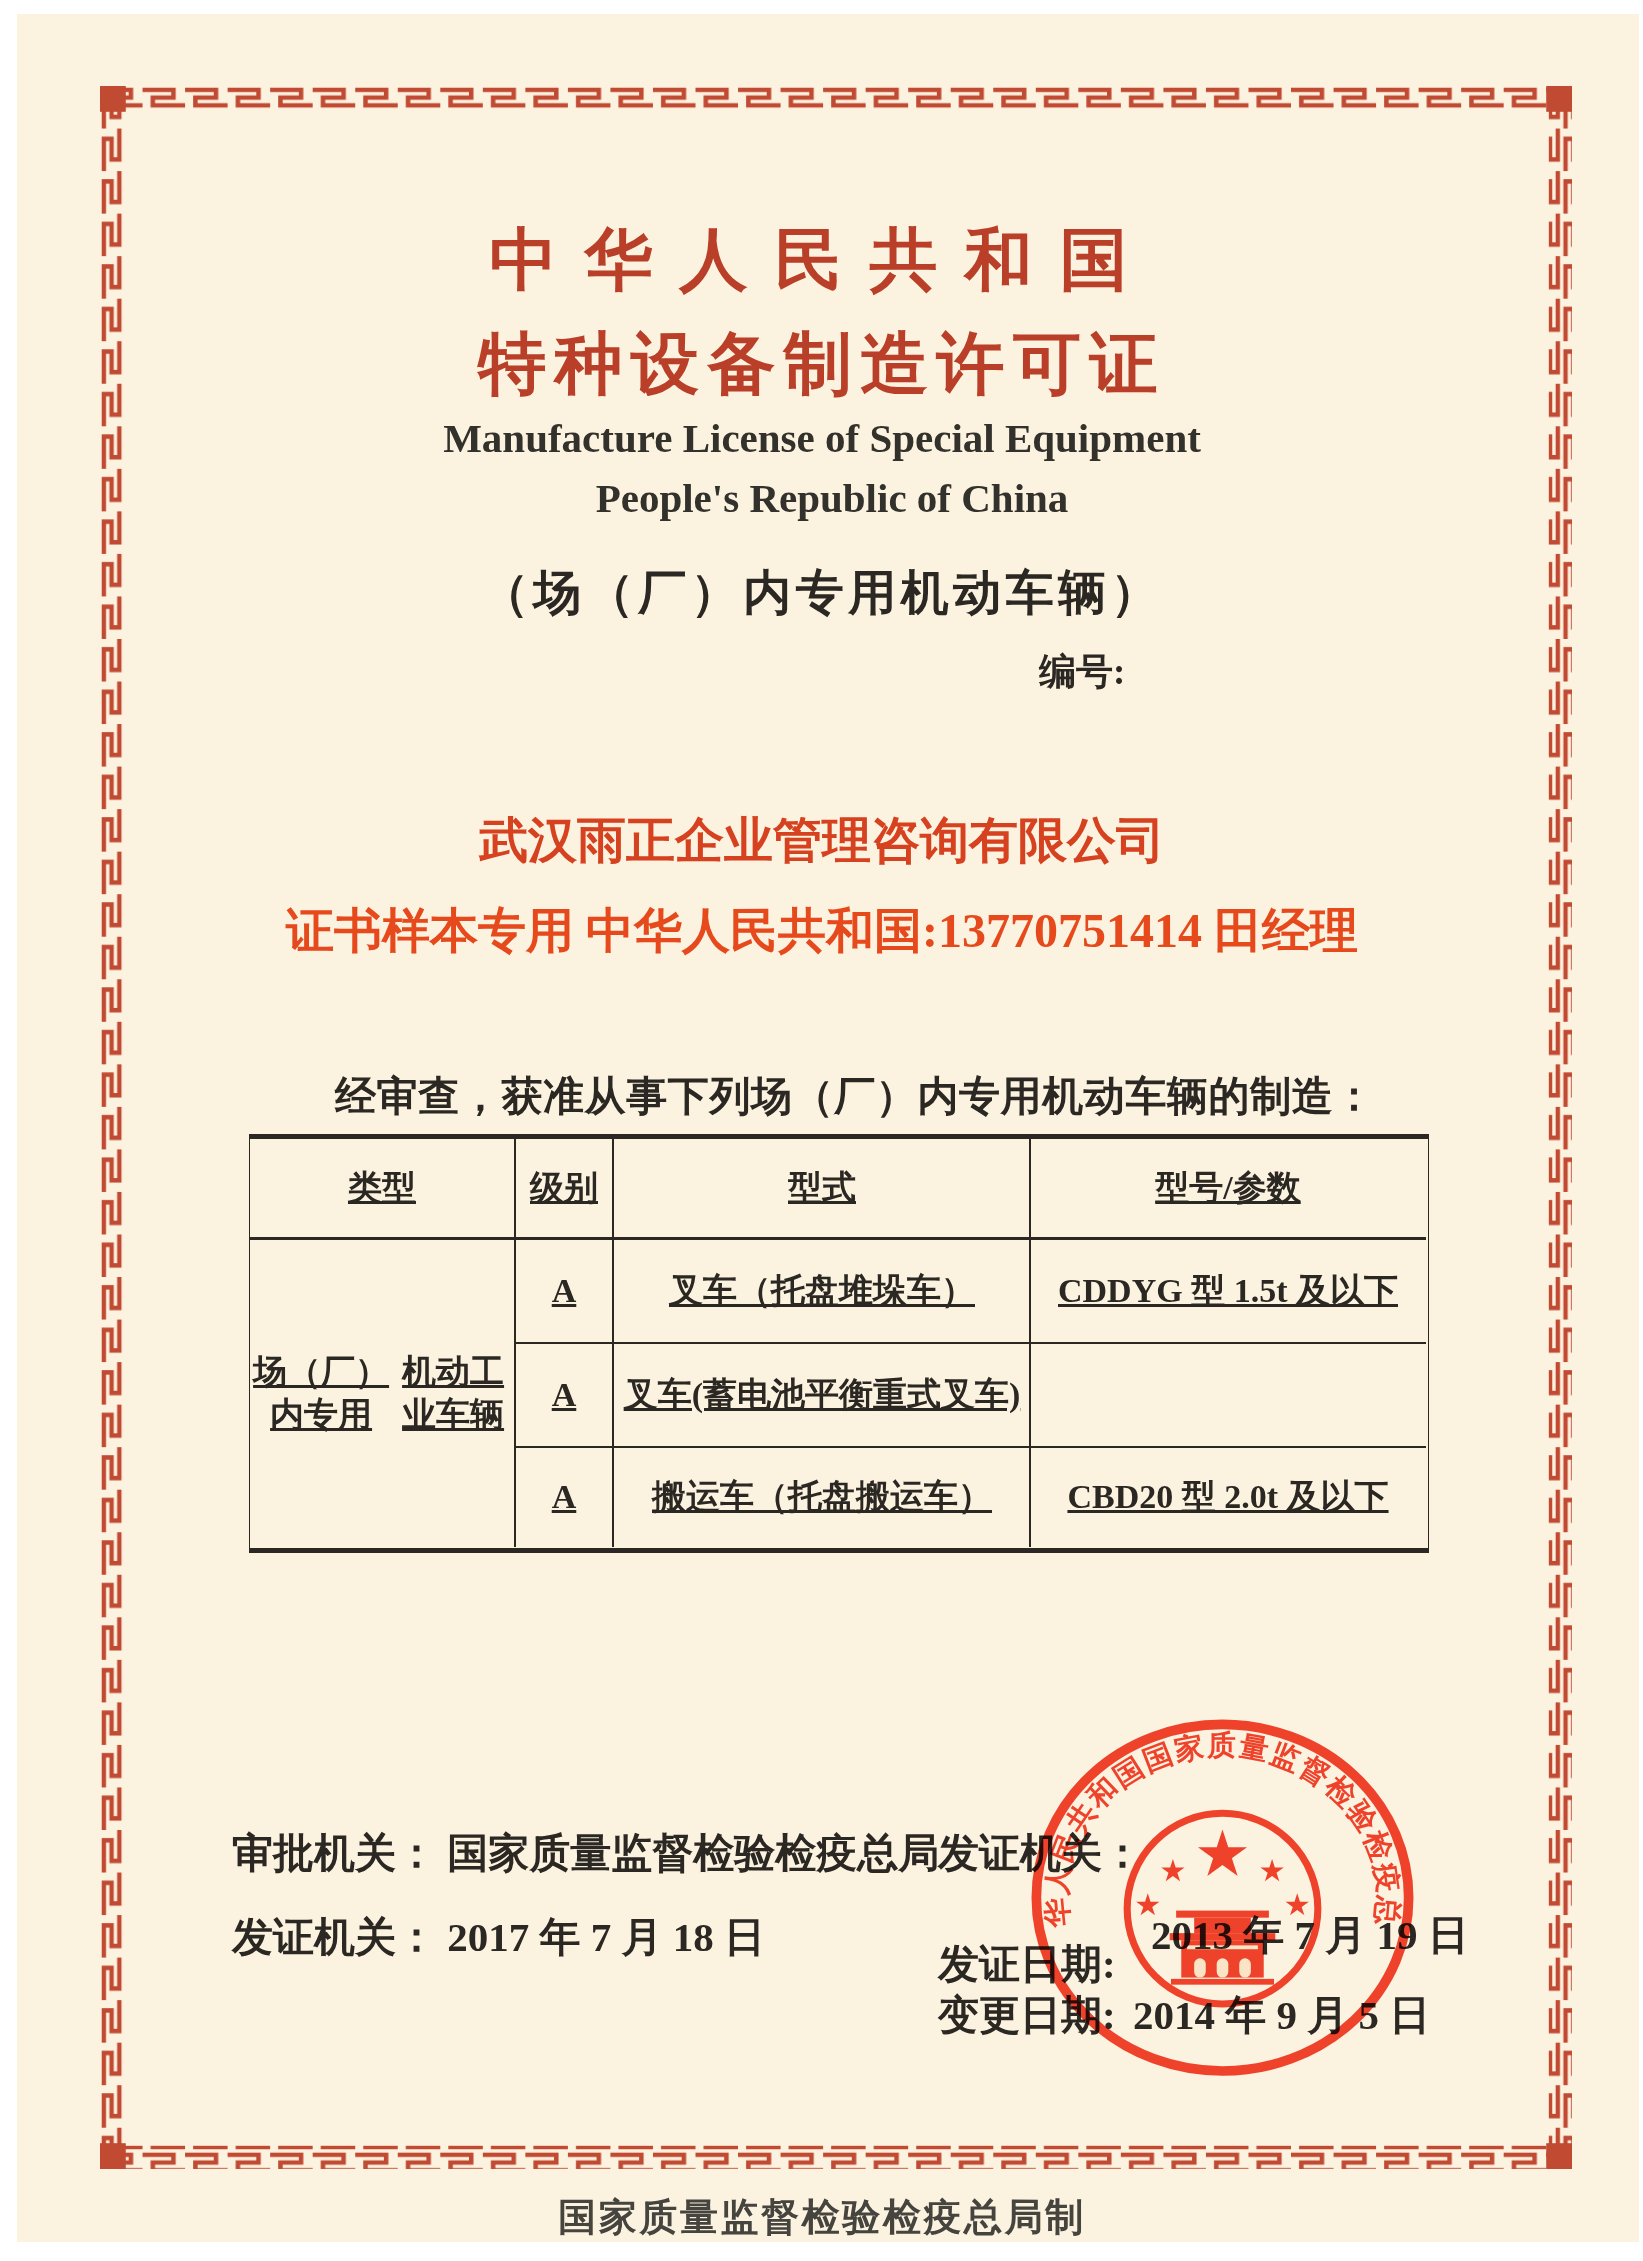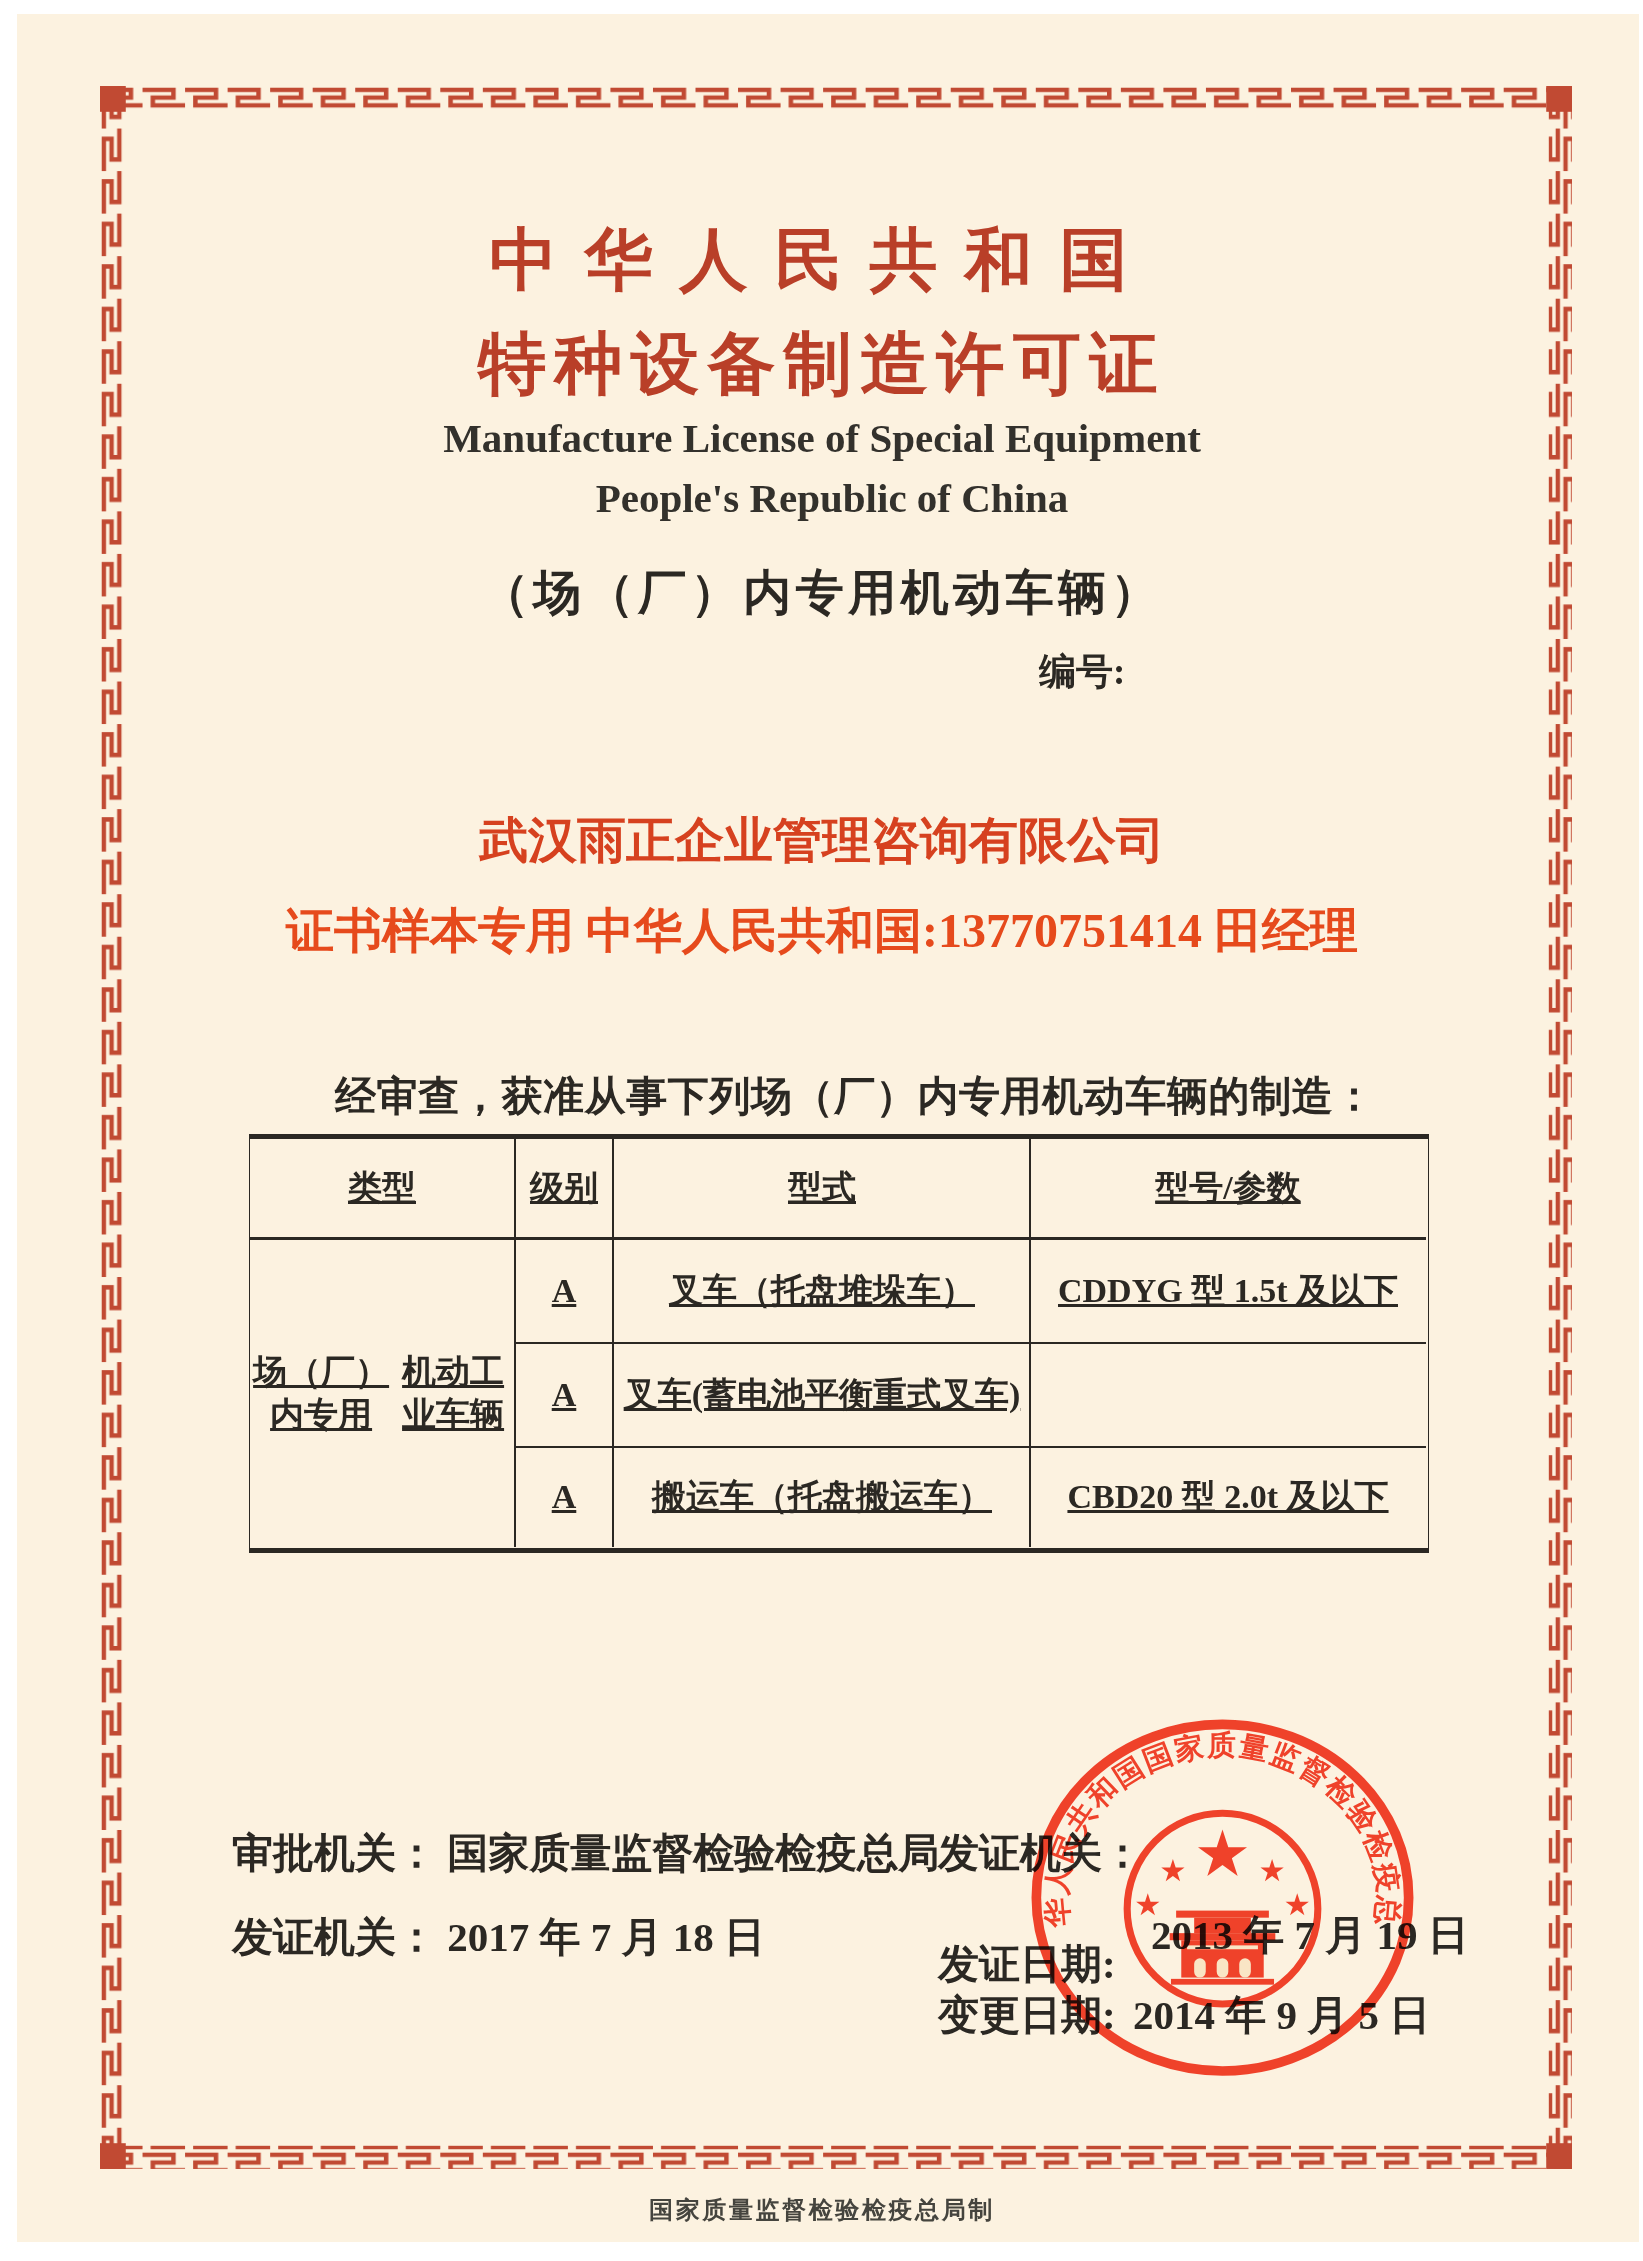--- a/index.html
+++ b/index.html
@@ -70,21 +70,21 @@
   .change-label{left:938px;top:1980px;}
   .change-value{left:1133px;top:1980px;}
 
   .seal-svg{position:absolute;left:1027px;top:1718px;width:391px;height:362px;mix-blend-mode:multiply;opacity:.95;}
   .seal-stroke{fill:none;stroke:var(--seal-red);}
   .seal-fill{fill:var(--seal-red);}
   .paper-fill{fill:var(--paper);}
   .ring-text{fill:var(--seal-red);font-size:45px;font-weight:bold;letter-spacing:3px;
     font-family:"Liberation Serif","DejaVu Serif",serif;}
 
-  .maker{top:2186px;font-size:24px;font-weight:bold;color:var(--maker-gray);letter-spacing:2.6px;line-height:1;}
+  .maker{top:2186px;font-size:38px;font-weight:bold;color:var(--maker-gray);letter-spacing:2.6px;line-height:1;}
 </style>
 </head>
 <body>
 
 <div class="page">
 
   <div class="scan-strip top"></div>
   <div class="scan-strip bottom"></div>
   <div class="scan-strip left"></div>
   <div class="scan-strip right"></div>

